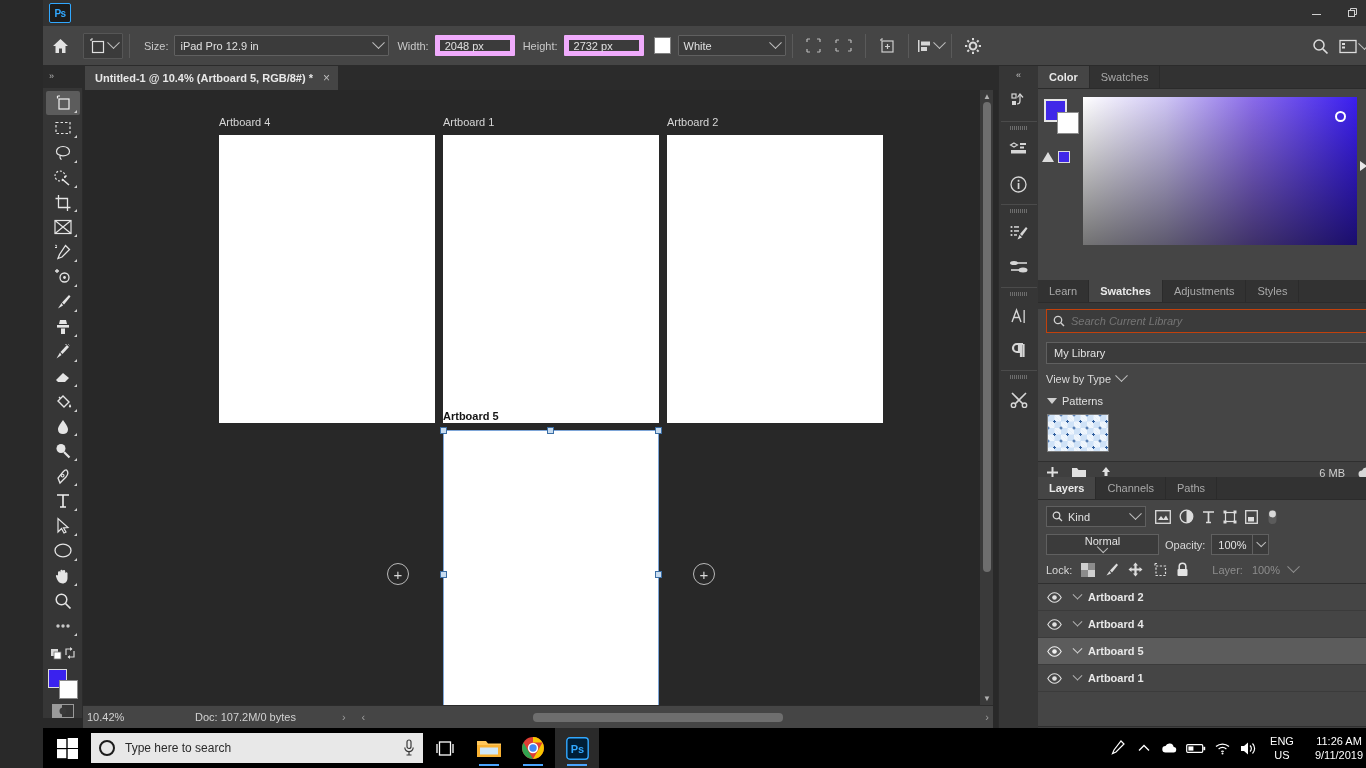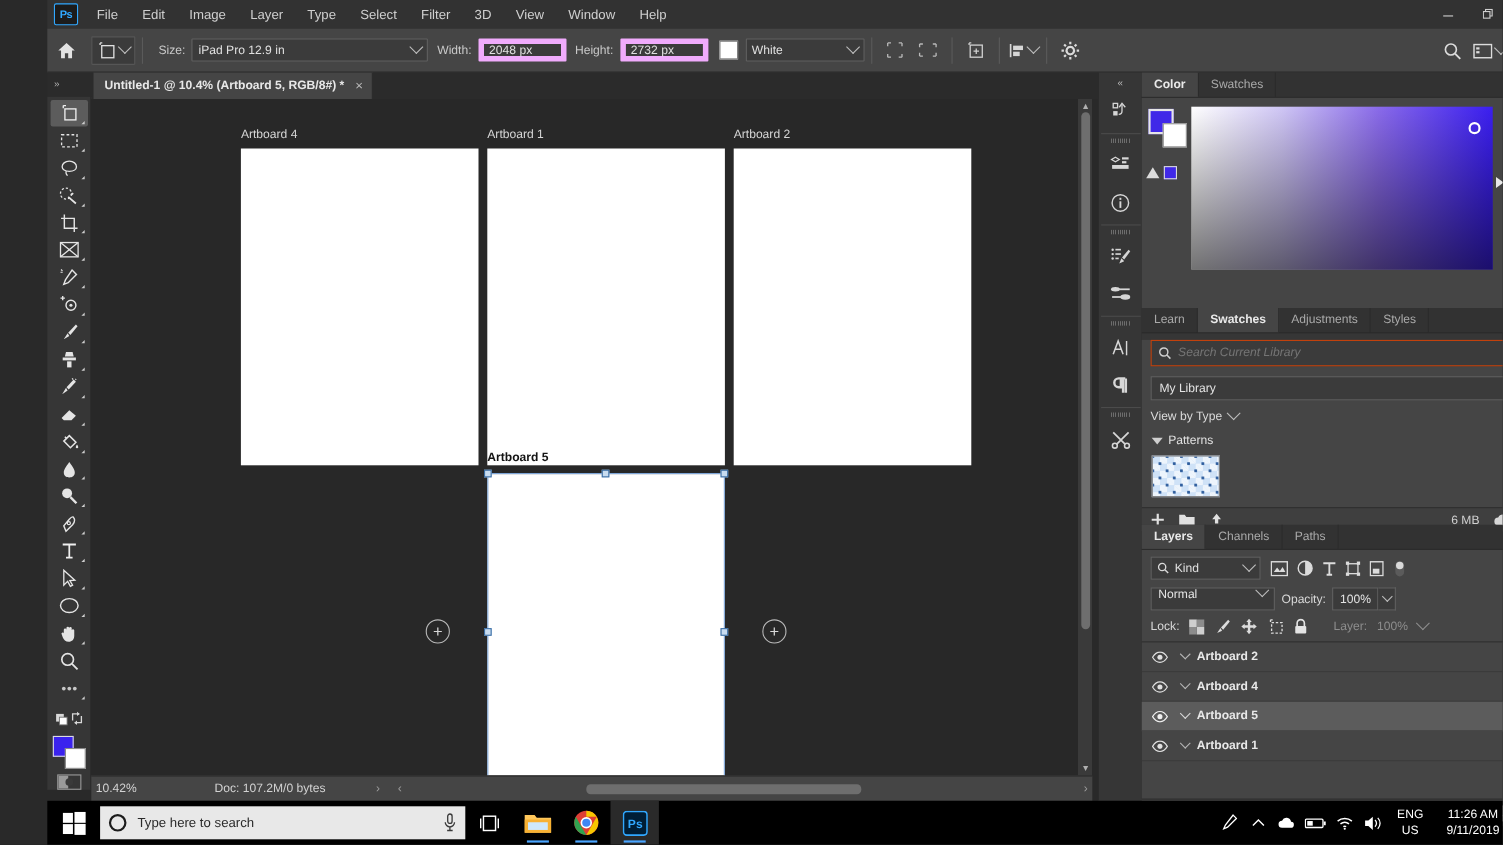--- a/index.html
+++ b/index.html
@@ -212,21 +212,21 @@
   
   .filterrow{ display:flex; align-items:center; gap:0px; padding:6px 8px 0 8px; }
   .kind{
     width:100px;height:21px; background:#3b3b3b;border:1px solid #606060;
     display:flex; align-items:center; gap:5px; padding:0 5px; font-size:11px; color:#e0e0e0;
   }
   .kind .c{ margin-left:auto;}
   .filter-icons{ display:flex; align-items:center; gap:8px; margin-left:9px;}
   .blendrow{ display:flex; align-items:center; padding:7px 8px 0 8px; gap:6px;}
   .blend{ width:113px;height:21px; background:#3b3b3b;border:1px solid #606060;
-    display:flex;align-items:flex-start;justify-content:space-between;padding:0 6px;font-size:11px;color:#e3e3e3;}
+    display:flex;align-items:center;justify-content:space-between;padding:0 6px;font-size:11px;color:#e3e3e3;flex-direction:column;}
   .opacityfield{ width:42px;height:21px;background:#3b3b3b;border:1px solid #606060;
     display:flex;align-items:center;justify-content:center;font-size:11px;color:#e3e3e3;}
   .stepbtn{ width:16px;height:21px;background:#3b3b3b;border:1px solid #606060; border-left:0;
     display:flex;align-items:center;justify-content:center;}
   .lockrow{ display:flex; align-items:center; padding:7px 8px 6px 8px; gap:9px; font-size:11px; color:#d8d8d8;}
   .fill-dim{ color:#8d8d8d;}
   .layerlist{ border-top:1px solid #2f2f2f; }
   .layerrow{
     height:27px; display:flex; align-items:center; gap:0px;
     border-bottom:1px solid #3b3b3b; padding-left:4px; font-size:11px; color:#e8e8e8;
@@ -263,33 +263,20 @@
   .tray-clock{ width:72px; text-align:center; color:#fff; font-size:11px; line-height:14px;}
   .tray-action{ width:34px;height:40px; display:flex;align-items:center;justify-content:center;}
 </style>
 </head>
 <body>
 
 <div class="app">
 
   <div class="titlebar">
     <div class="ps-logo">Ps</div>
-    <div class="menu">
-      <div class="menu-item">File</div>
-      <div class="menu-item">Edit</div>
-      <div class="menu-item">Image</div>
-      <div class="menu-item">Layer</div>
-      <div class="menu-item">Type</div>
-      <div class="menu-item">Select</div>
-      <div class="menu-item">Filter</div>
-      <div class="menu-item">3D</div>
-      <div class="menu-item">View</div>
-      <div class="menu-item">Window</div>
-      <div class="menu-item">Help</div>
-    </div>
     <div class="win-buttons">
       <div class="win-btn">
         <svg width="11" height="11" viewBox="0 0 11 11">
             <rect x="1" y="6" width="9" height="1" fill="#d0d0d0"></rect>
           </svg>
       </div>
       <div class="win-btn">
         <svg width="11" height="11" viewBox="0 0 11 11">
           <rect x="0.5" y="2.5" width="6" height="6" fill="none" stroke="#d0d0d0"></rect>
           <path d="M2.5 2.5 V0.5 H8.5 V6.5 H6.5" fill="none" stroke="#d0d0d0"></path>

